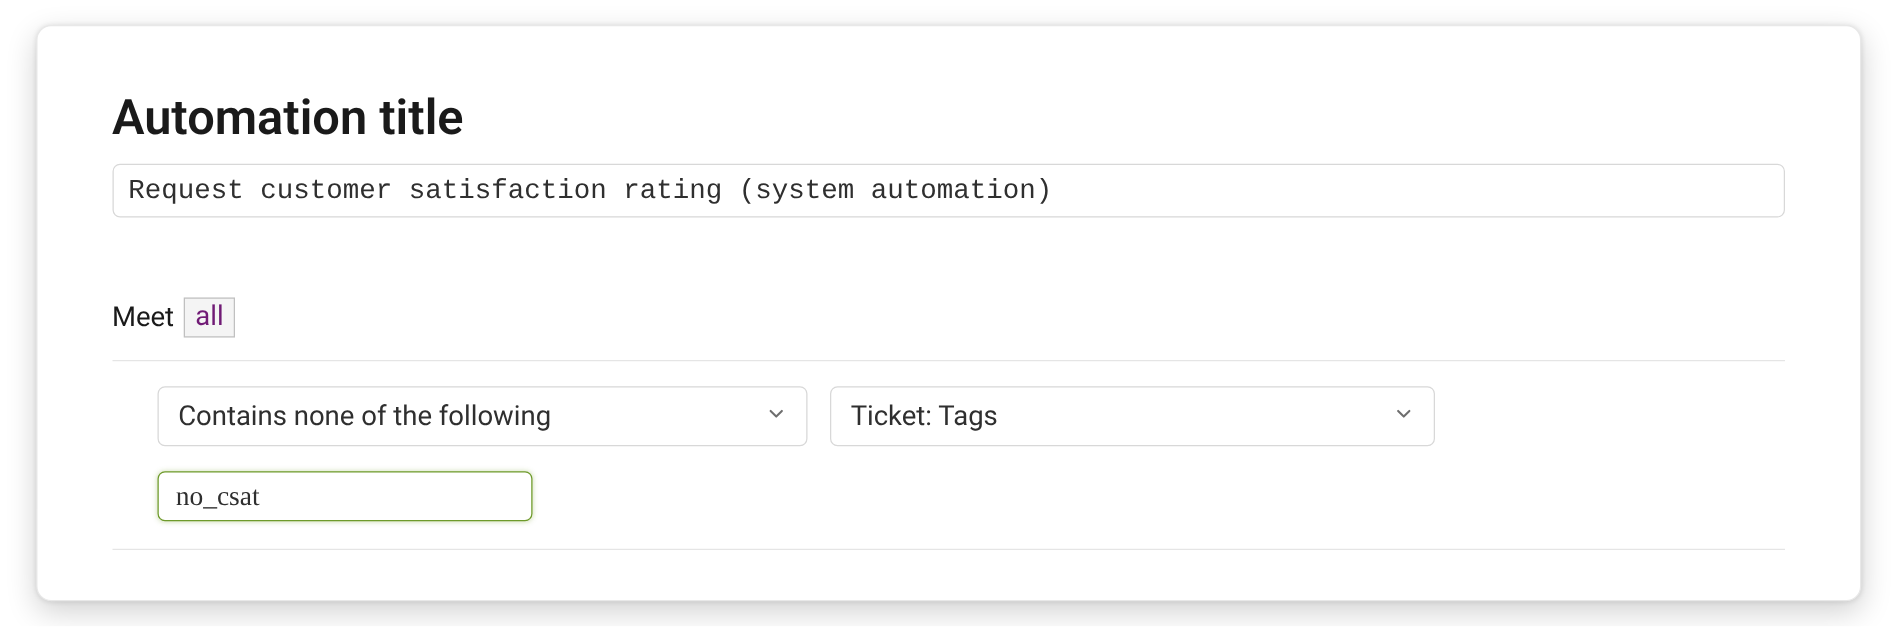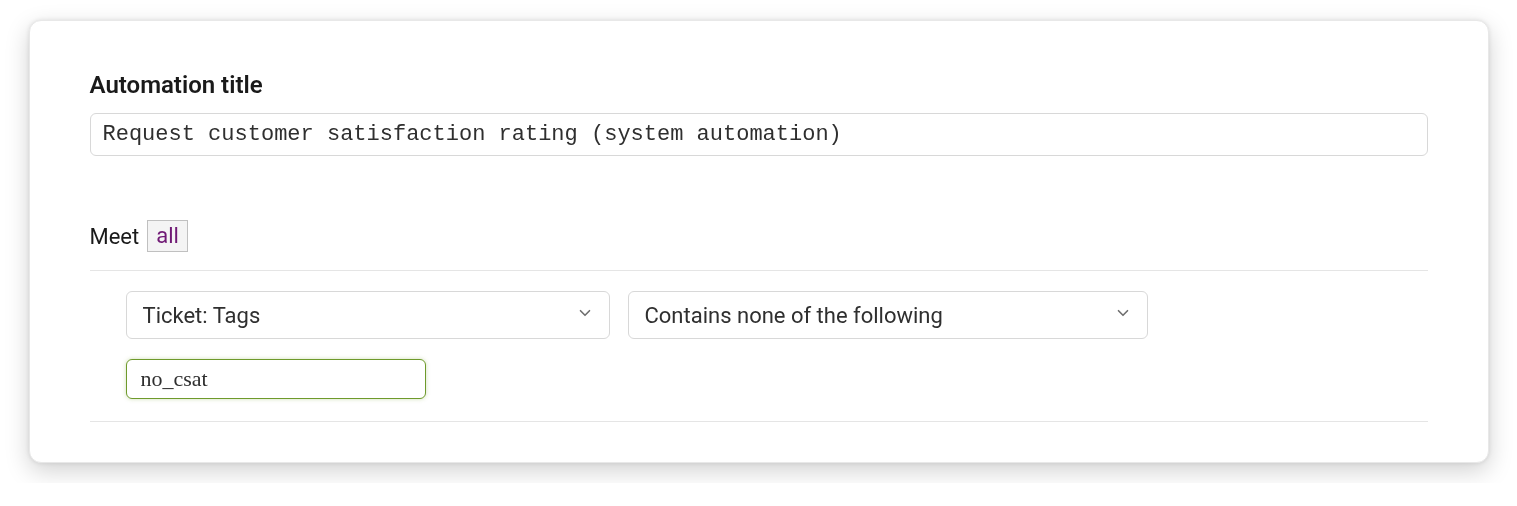--- a/index.html
+++ b/index.html
@@ -16,21 +16,21 @@
     .card {
       background: #ffffff;
       border: 1px solid #e8e8e8;
       border-radius: 12px;
       box-shadow: 0 8px 24px rgba(0,0,0,0.18), 0 0 4px rgba(0,0,0,0.1);
       padding: 50px 60px 40px 60px;
       width: 1460px;
       margin: 0 auto;
     }
     .section-title {
-      font-size: 24px;
+      font-size: 39px;
       font-weight: 600;
       color: #1a1a1a;
       margin-bottom: 14px;
     }
     .title-input {
       width: 100%;
       font-size: 22px;
       color: #2f2f2f;
       padding: 8px 12px;
       border: 1px solid #d8d8d8;
@@ -130,33 +130,33 @@
 
   <div class="conditions-sentence">
     <span>Meet</span>
     <span class="match-chip">all</span>
   </div>
 
   <hr class="divider">
 
   <div class="condition-row">
     <div class="select-wrap">
-      <div class="select-field field-select">
-        <span>Ticket: Tags</span>
+      <div class="select-field operator-select">
+        <span>Contains none of the following</span>
       </div>
       <span class="chevron">
         <svg width="18" height="18" viewBox="0 0 24 24" fill="none" stroke="currentColor" stroke-width="2.2" stroke-linecap="round" stroke-linejoin="round">
             <polyline points="6 9 12 15 18 9"></polyline>
           </svg>
       </span>
     </div>
 
     <div class="select-wrap">
-      <div class="select-field operator-select">
-        <span>Contains none of the following</span>
+      <div class="select-field field-select">
+        <span>Ticket: Tags</span>
       </div>
       <span class="chevron">
         <svg width="18" height="18" viewBox="0 0 24 24" fill="none" stroke="currentColor" stroke-width="2.2" stroke-linecap="round" stroke-linejoin="round">
             <polyline points="6 9 12 15 18 9"></polyline>
           </svg>
       </span>
     </div>
   </div>
 
   <div class="tag-row">

